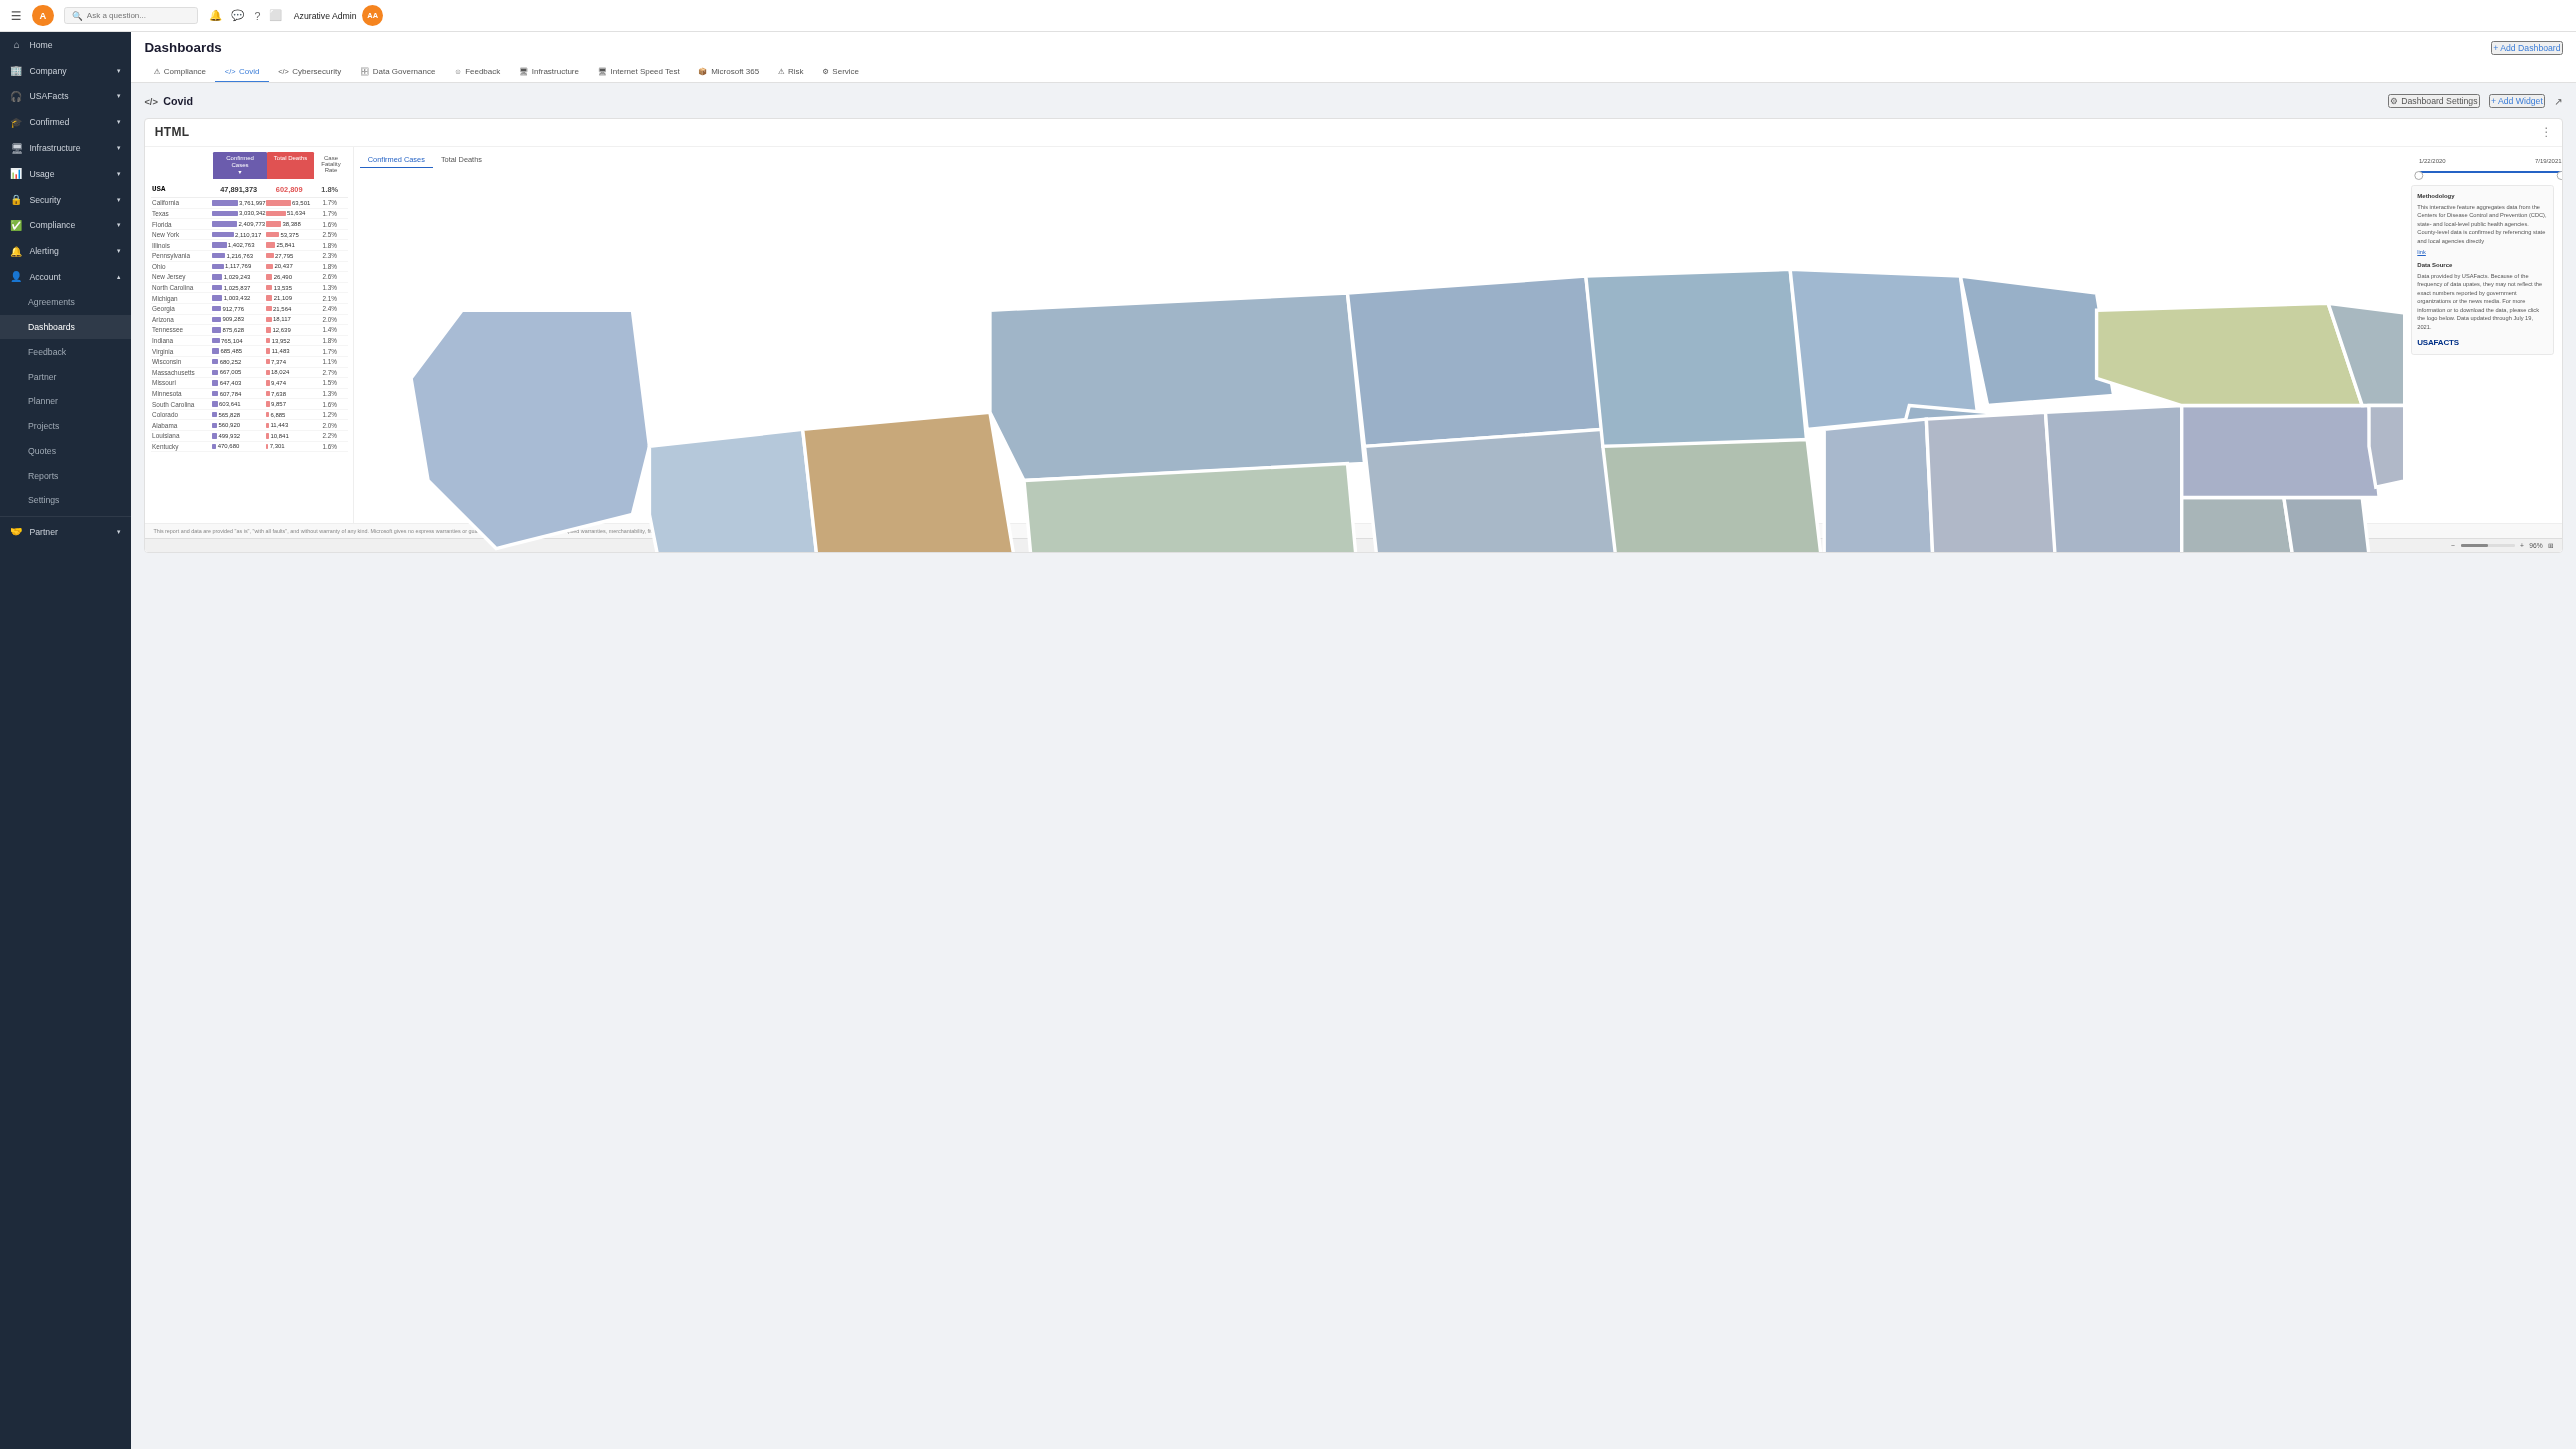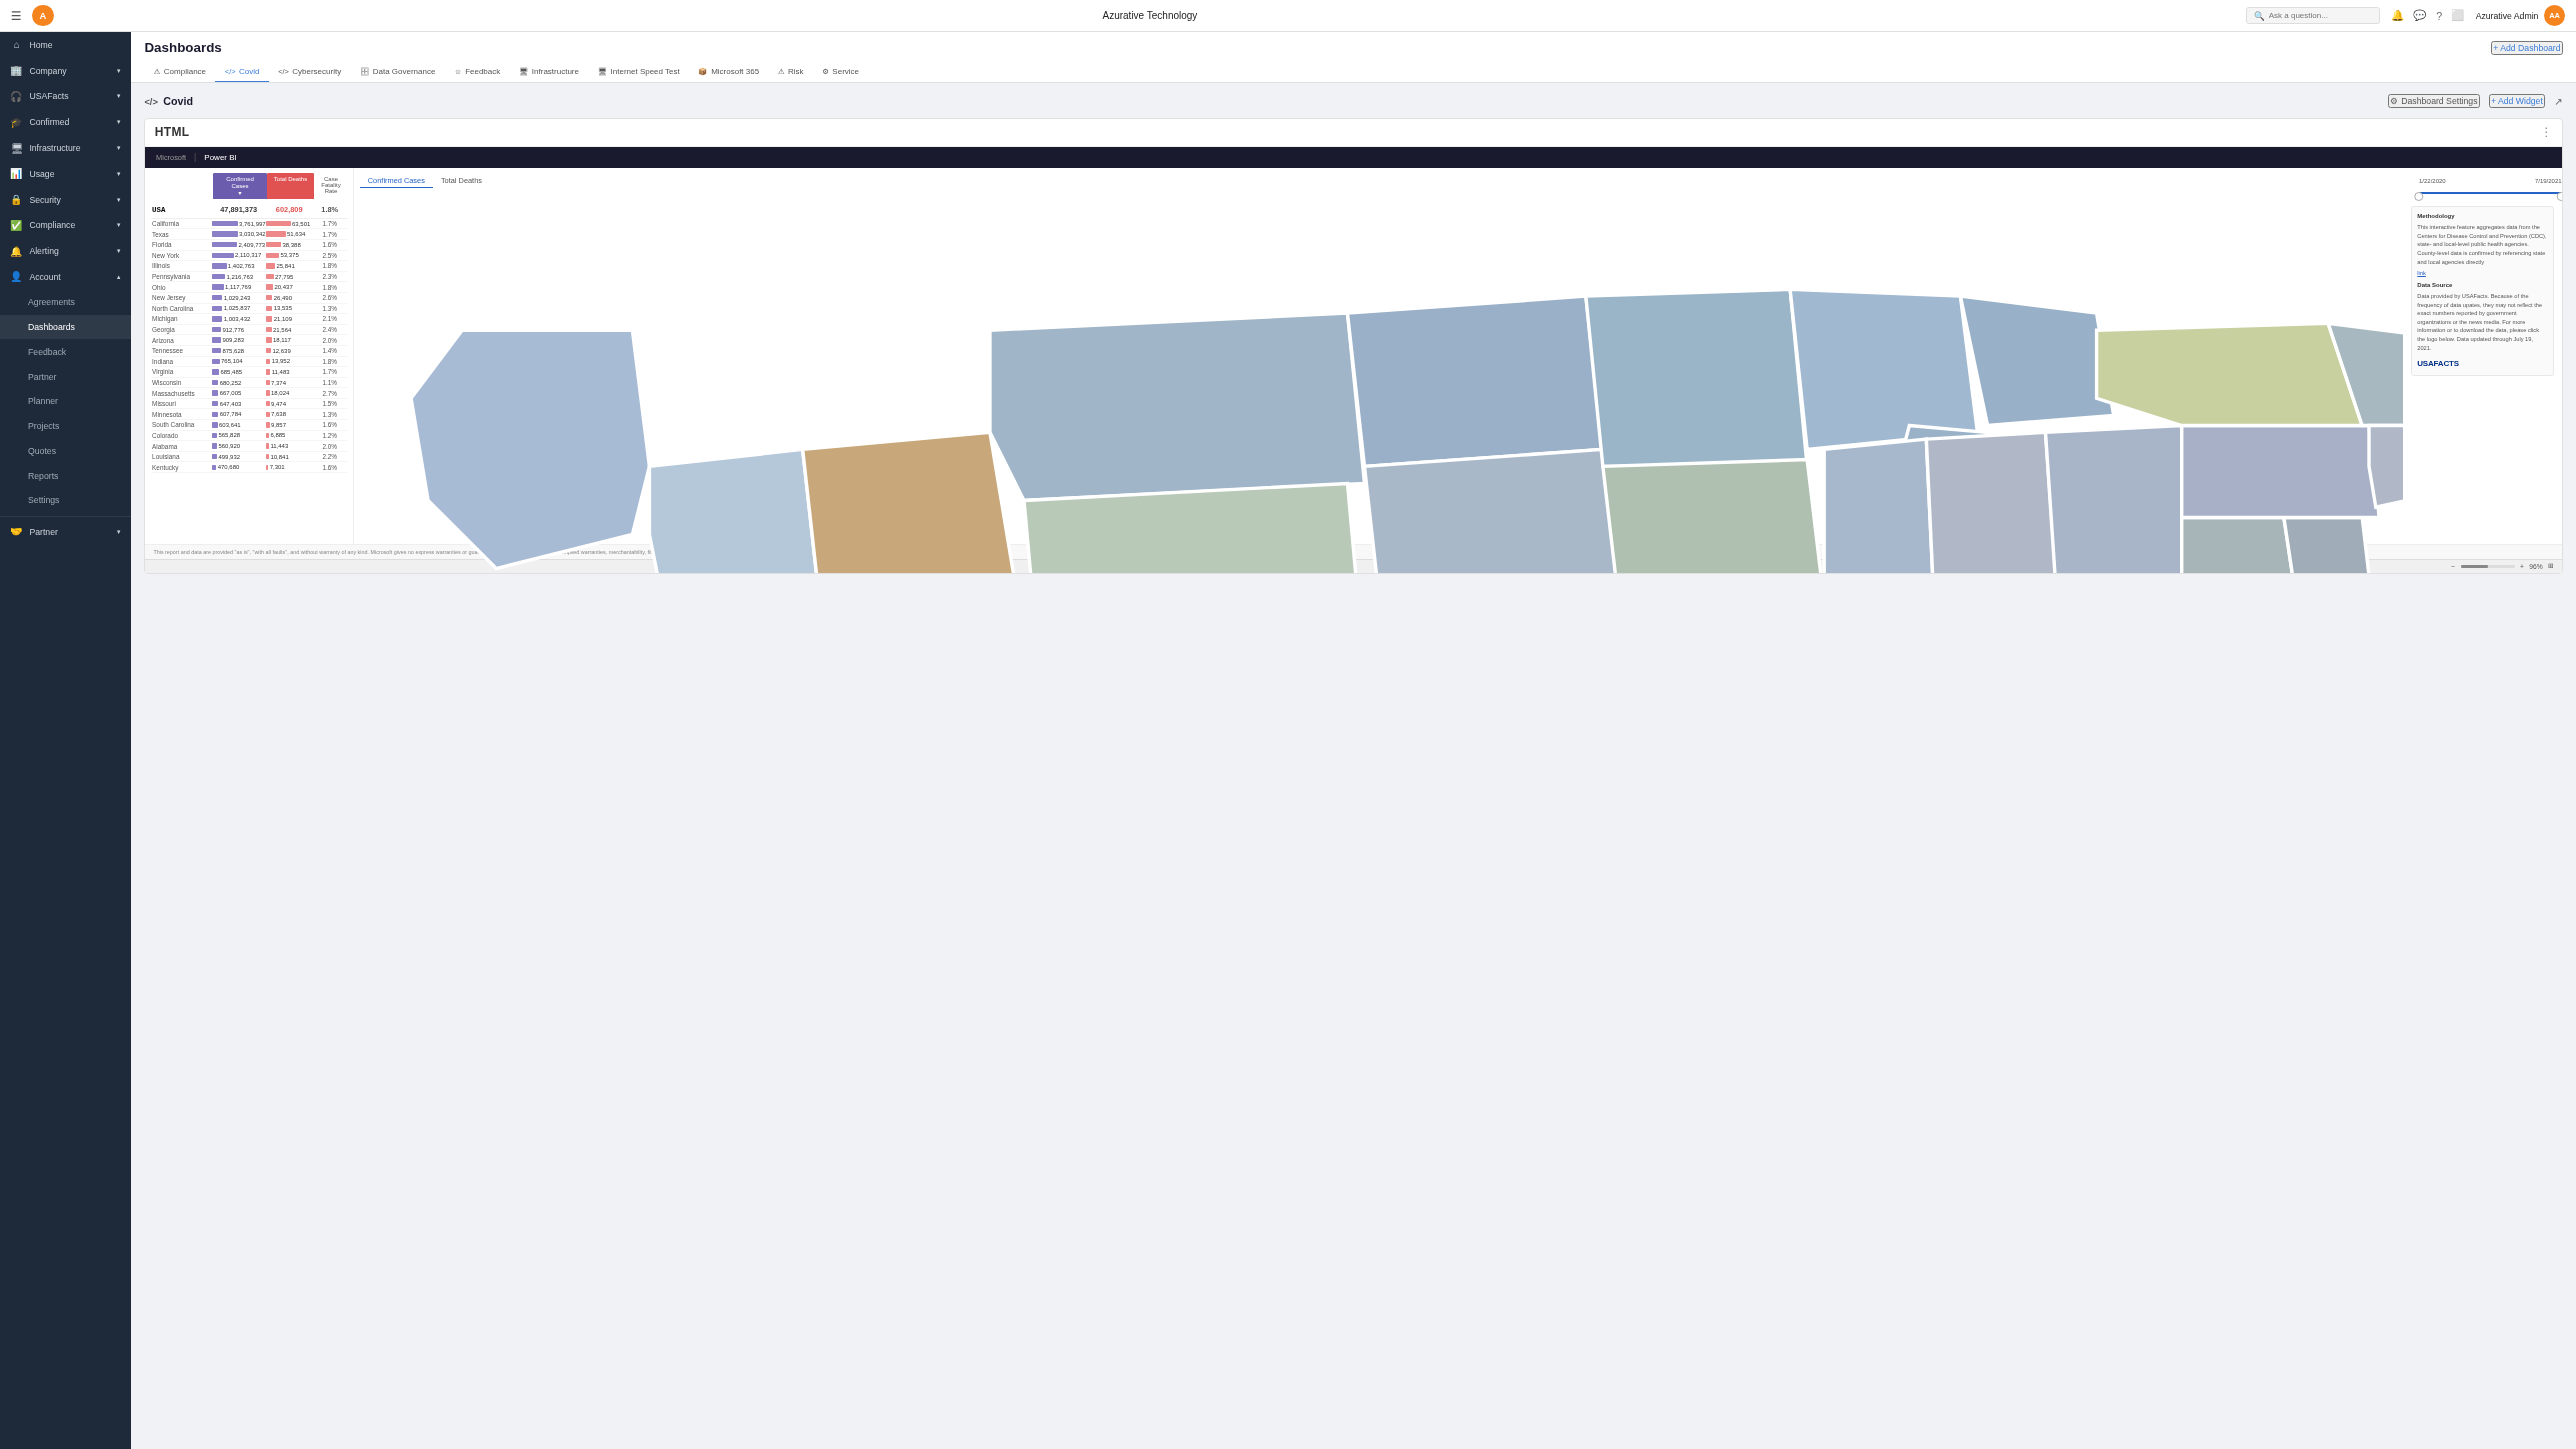--- a/index.html
+++ b/index.html
@@ -120,21 +120,20 @@
     .zoom-fill { position: absolute; left: 0; height: 2.7px; background: #888; border-radius: 1.3px; width: 50%; }
   </style>
 </head>
 <body>
 
 <div class="topbar">
   <span class="topbar-menu-icon">☰</span>
   <div class="topbar-logo">
     <span>A</span>
   </div>
-  <span class="topbar-title">Azurative Technology</span>
   <div class="topbar-search">
     <span>🔍</span>
     <input placeholder="Ask a question..." style="">
   </div>
   <div class="topbar-icons">
     <span>🔔</span>
     <span>💬</span>
     <span>?</span>
     <span>⬜</span>
   </div>
@@ -304,25 +303,20 @@
         </div>
       </div>
 
       <div class="widget-card">
         <div class="widget-card-header">
           <span class="widget-card-label">HTML</span>
           <span class="widget-card-menu">⋮</span>
         </div>
         <div class="widget-iframe-area">
 
-          <div class="powerbi-embed">
-            <span class="powerbi-ms">Microsoft</span>
-            <span class="powerbi-sep">|</span>
-            <span class="powerbi-label">Power BI</span>
-          </div>
 
           <div class="covid-dashboard">
 
             <div class="covid-table">
 
               <div class="covid-table-headers">
                 <div class="col-state"></div>
                 <div class="col-confirmed">
                   <div>Confirmed</div>
                     <div>Cases</div>

